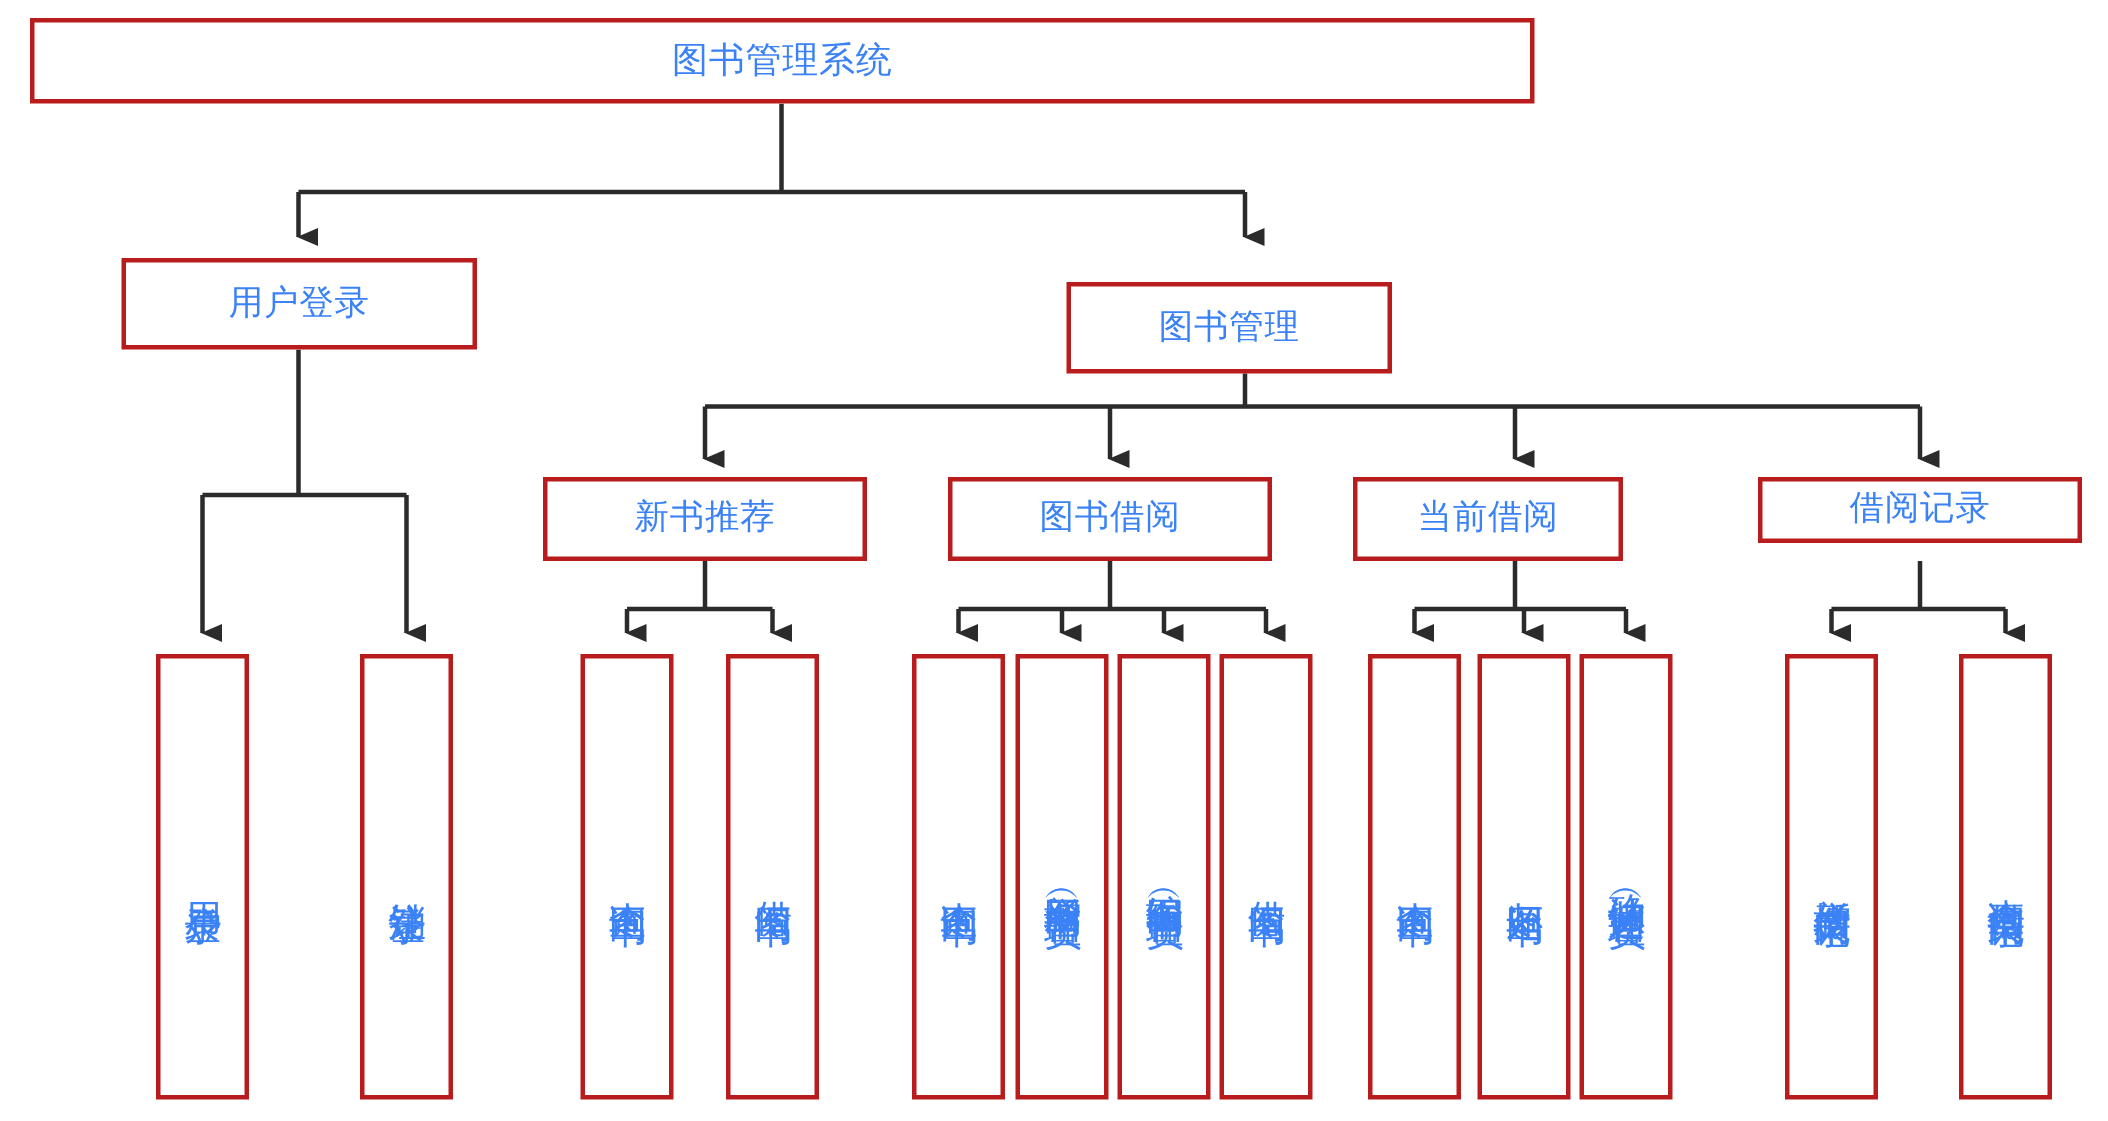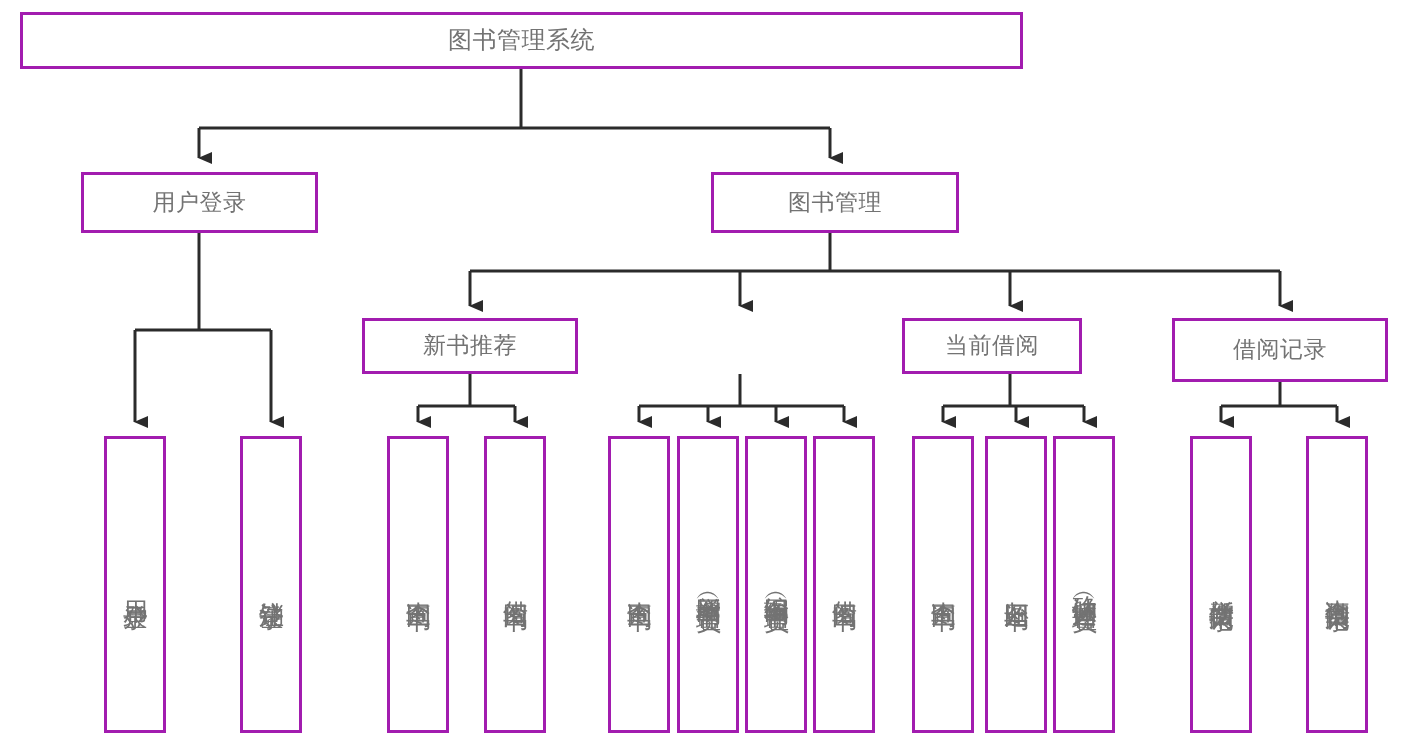--- a/index.html
+++ b/index.html
@@ -23,25 +23,25 @@
     left: 0;
     top: 0;
     width: 1405px;
     height: 747px;
     pointer-events: none;
   }
   .node {
     position: absolute;
     box-sizing: border-box;
     background: #ffffff;
-    border: 3px solid #a21caf;
+    border: 3px solid #b91c1c;
     display: flex;
     align-items: center;
     justify-content: center;
-    color: #737373;
+    color: #3b82f6;
   }
   .node .label {
     display: block;
     text-align: center;
     line-height: 1.02;
     letter-spacing: 0.5px;
   }
   
   .node.h .label {
     writing-mode: horizontal-tb;
@@ -131,31 +131,34 @@
     </g>
   </svg>
 
   <div class="node h root" style="left: 20px; top: 12px; width: 1003px; height: 57px;">
     <span class="label">图书管理系统</span>
   </div>
 
   <div class="node h" style="left: 81px; top: 172px; width: 237px; height: 61px;">
     <span class="label">用户登录</span>
   </div>
-  <div class="node h" style="left: 711px; top: 172px; width: 248px; height: 61px;">
+  <div class="node h" style="left: 711px; top: 188px; width: 217px; height: 61px;">
     <span class="label">图书管理</span>
   </div>
 
   <div class="node h" style="left: 362px; top: 318px; width: 216px; height: 56px;">
     <span class="label">新书推荐</span>
   </div>
+  <div class="node h" style="left: 632px; top: 318px; width: 216px; height: 56px;">
+    <span class="label">图书借阅</span>
+  </div>
   <div class="node h" style="left: 902px; top: 318px; width: 180px; height: 56px;">
     <span class="label">当前借阅</span>
   </div>
-  <div class="node h" style="left: 1172px; top: 318px; width: 216px; height: 64px;">
+  <div class="node h" style="left: 1172px; top: 318px; width: 216px; height: 44px;">
     <span class="label">借阅记录</span>
   </div>
 
   <div class="node v" style="left: 104px; top: 436px; width: 62px; height: 297px;">
     <span class="label">用户登录</span>
   </div>
   <div class="node v" style="left: 240px; top: 436px; width: 62px; height: 297px;">
     <span class="label">注销登录</span>
   </div>
   <div class="node v" style="left: 387px; top: 436px; width: 62px; height: 297px;">

